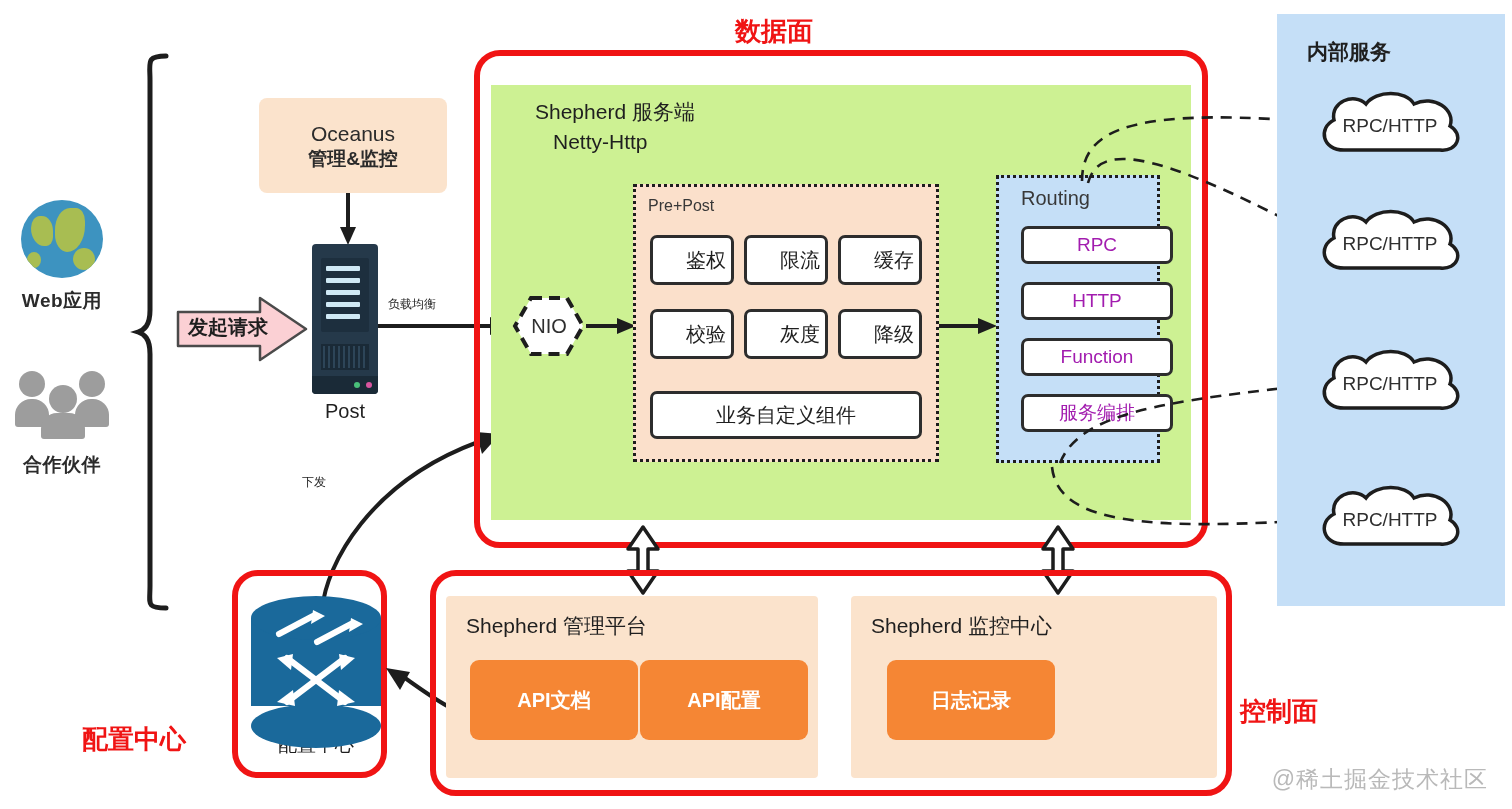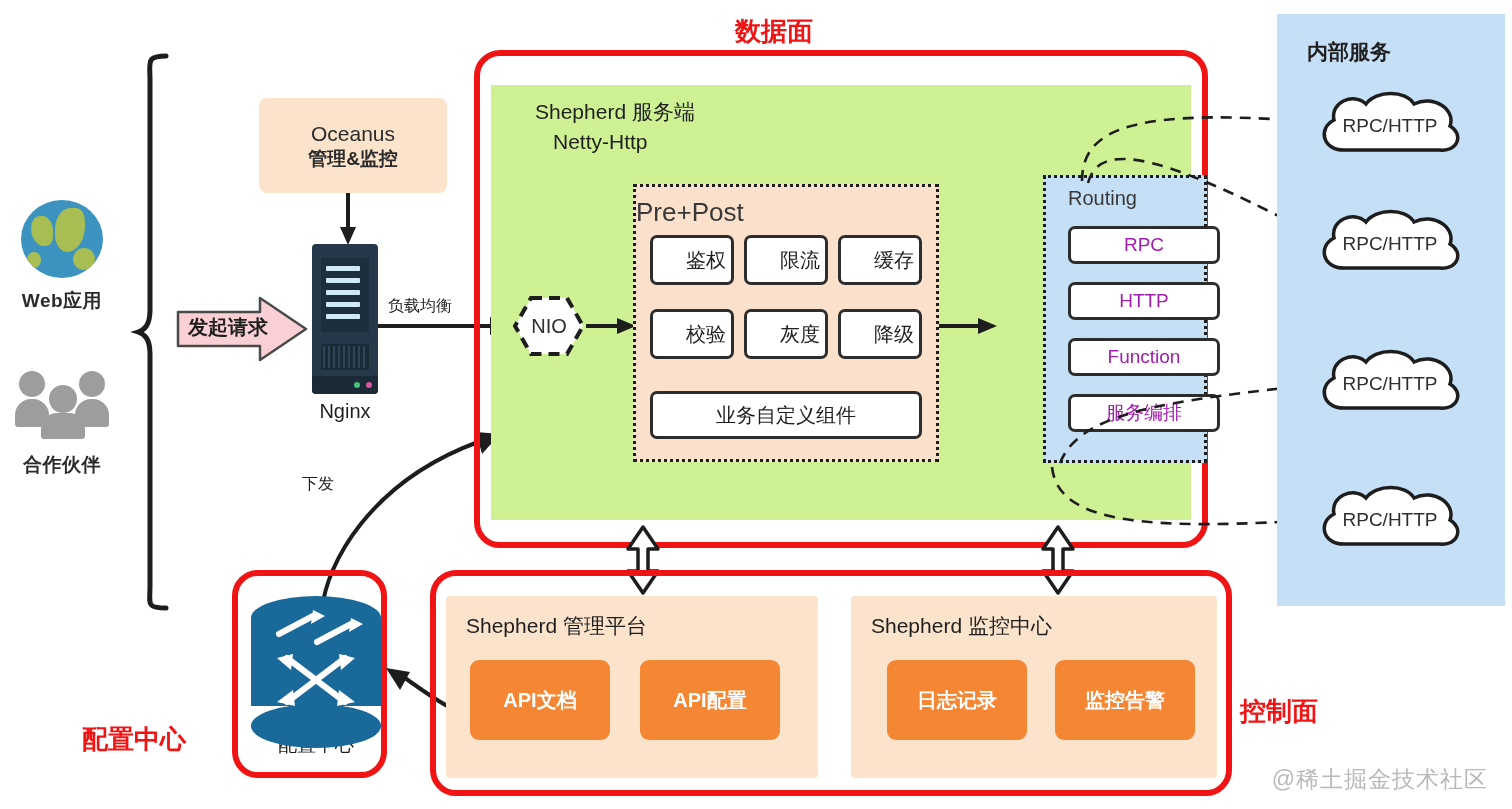--- a/index.html
+++ b/index.html
@@ -78,21 +78,21 @@
   .nginx{width:66px;height:150px;background:#25394a;border-radius:4px;position:relative;overflow:hidden;}
   .nginx .panel{position:absolute;left:9px;top:14px;width:48px;height:74px;background:#1d2f3e;border-radius:2px;}
   .nginx .ln{position:absolute;left:14px;width:34px;height:5px;background:#cfe9f5;border-radius:1px;}
   .nginx .vent{position:absolute;left:9px;top:100px;width:48px;height:26px;background:#1a2a37;}
   .nginx .vent i{position:absolute;top:2px;width:2px;height:22px;background:#2d4558;}
   .nginx .base{position:absolute;left:0;bottom:0;width:66px;height:18px;background:#1a2a37;}
   .nginx .led{position:absolute;bottom:6px;width:6px;height:6px;border-radius:50%;}
   .nginxcap{position:absolute;left:-14px;top:156px;width:94px;text-align:center;font-size:20px;color:#1f1f1f;}
 
   
-  .lblTxt{position:absolute;font-size:16px;color:#1f1f1f;white-space:nowrap;}
+  .lblTxt{position:absolute;font-size:12px;color:#1f1f1f;white-space:nowrap;}
 
   
   .redFrame{
     position:absolute;border:6px solid #f01414;border-radius:26px;
     box-sizing:border-box;background:transparent;
   }
   .planeTitle{
     position:absolute;font-size:26px;font-weight:bold;color:#f01414;white-space:nowrap;
   }
 
@@ -101,38 +101,38 @@
     position:absolute;left:491px;top:85px;width:700px;height:435px;
     background:#cdf193;
   }
   .greenBox .hdr{position:absolute;left:44px;top:12px;font-size:21px;color:#1f1f1f;line-height:1.45;}
 
   
   .prepost{
     position:absolute;left:633px;top:184px;width:306px;height:278px;
     background:#fbe0cb;border:3px dotted #1d1d1d;box-sizing:border-box;
   }
-  .prepost .cap{position:absolute;left:0;top:10px;font-size:26px;color:#383838;}
+  .prepost .cap{position:absolute;left:12px;top:10px;font-size:16px;color:#383838;}
   .cellRow{position:absolute;left:14px;display:flex;gap:10px;}
   .cell{
     width:84px;height:50px;background:#fff;border:3px solid #2d2d2d;border-radius:7px;
     display:flex;align-items:center;justify-content:center;
     font-size:20px;color:#1f1f1f;box-sizing:border-box;padding-left:28px;
   }
   .wideCell{
     position:absolute;left:14px;top:204px;width:272px;height:48px;
     background:#fff;border:3px solid #2d2d2d;border-radius:7px;
     display:flex;align-items:center;justify-content:center;
     font-size:20px;color:#1f1f1f;box-sizing:border-box;
   }
 
   
   .routing{
     position:absolute;left:996px;top:175px;width:164px;height:288px;
-    background:#c5dff7;border:3px dotted #1d1d1d;box-sizing:border-box;margin-left:47px;
+    background:#c5dff7;border:3px dotted #1d1d1d;box-sizing:border-box;
   }
   .routing .cap{position:absolute;left:22px;top:9px;font-size:20px;color:#383838;}
   .rcell{
     position:absolute;left:22px;width:152px;height:38px;background:#fff;
     border:3px solid #2d2d2d;border-radius:7px;
     display:flex;align-items:center;justify-content:center;
     font-size:19px;color:#a21caf;box-sizing:border-box;
   }
 
   
@@ -153,21 +153,21 @@
 
   
   .ctlInnerL{
     position:absolute;left:446px;top:596px;width:372px;height:182px;background:#fbe3cc;border-radius:4px;
   }
   .ctlInnerR{
     position:absolute;left:851px;top:596px;width:366px;height:182px;background:#fbe3cc;border-radius:4px;
   }
   .ctlInnerL .cap,.ctlInnerR .cap{position:absolute;left:20px;top:16px;font-size:21px;color:#1f1f1f;}
   .obtn{
-    position:absolute;top:64px;width:140px;height:80px;background:#f58634;border-radius:9px;
+    position:absolute;top:64px;width:168px;height:80px;background:#f58634;border-radius:9px;
     display:flex;align-items:center;justify-content:center;
     font-size:20px;color:#fff;font-weight:bold;
   }
 
   .watermark{
     position:absolute;right:24px;bottom:14px;font-size:23px;color:#b9b9b9;letter-spacing:1px;
   }
   svg{overflow:visible;}
 </style>
 </head>
@@ -238,21 +238,21 @@
         <i style="left:22px"></i>
           <i style="left:27px"></i>
           <i style="left:32px"></i>
           <i style="left:37px"></i>
         <i style="left:42px"></i>
       </div>
       <div class="base"></div>
       <div class="led" style="left:42px;background:#49c07a;"></div>
       <div class="led" style="left:54px;background:#d8559f;"></div>
     </div>
-    <div class="nginxcap">Nginx</div>
+    <div class="nginxcap">Post</div>
   </div>
 
   <svg class="abs" style="left:378px;top:310px;width:134px;height:36px;" viewBox="0 0 134 36">
     <line x1="0" y1="16" x2="114" y2="16" stroke="#1d1d1d" stroke-width="4"></line>
     <path d="M132 16 L112 7 L112 25 Z" fill="#1d1d1d"></path>
   </svg>
   <div class="lblTxt" style="left:388px;top:296px;">负载均衡</div>
 
   <svg class="abs" style="left:300px;top:424px;width:220px;height:190px;" viewBox="0 0 220 190">
     <path d="M22 186 C26 140 70 58 178 18" fill="none" stroke="#1d1d1d" stroke-width="4"></path>
@@ -395,18 +395,17 @@
 
   <div class="ctlInnerL">
     <div class="cap">Shepherd 管理平台</div>
     <div class="obtn" style="left:24px;">API文档</div>
     <div class="obtn" style="left:194px;">API配置</div>
   </div>
 
   <div class="ctlInnerR">
     <div class="cap">Shepherd 监控中心</div>
     <div class="obtn" style="left:36px;">日志记录</div>
-    <div class="obtn" style="left:204px;">监控告警</div>
   </div>
 
   <div class="watermark">@稀土掘金技术社区</div>
 
 </div>
 
 </body></html>

